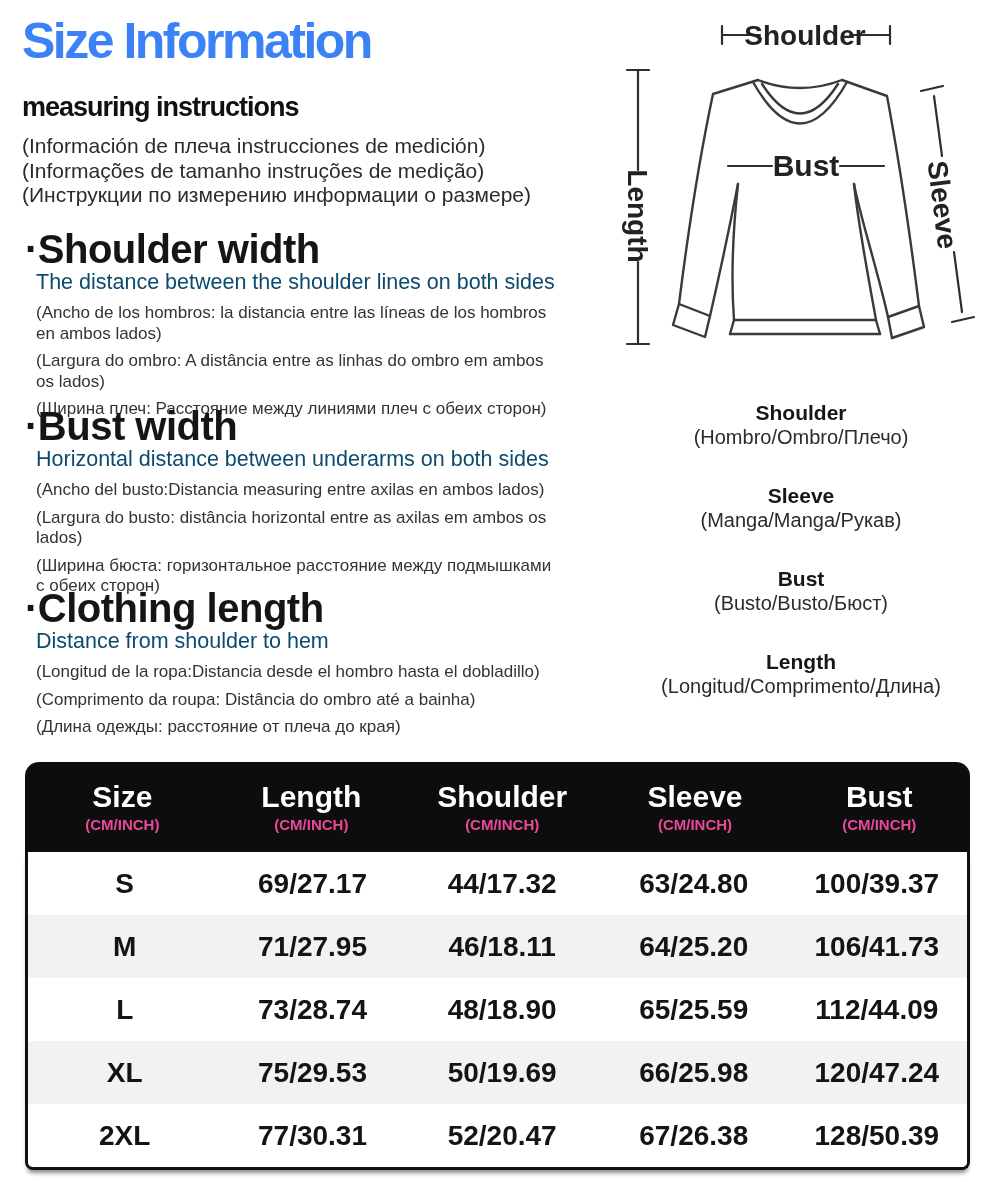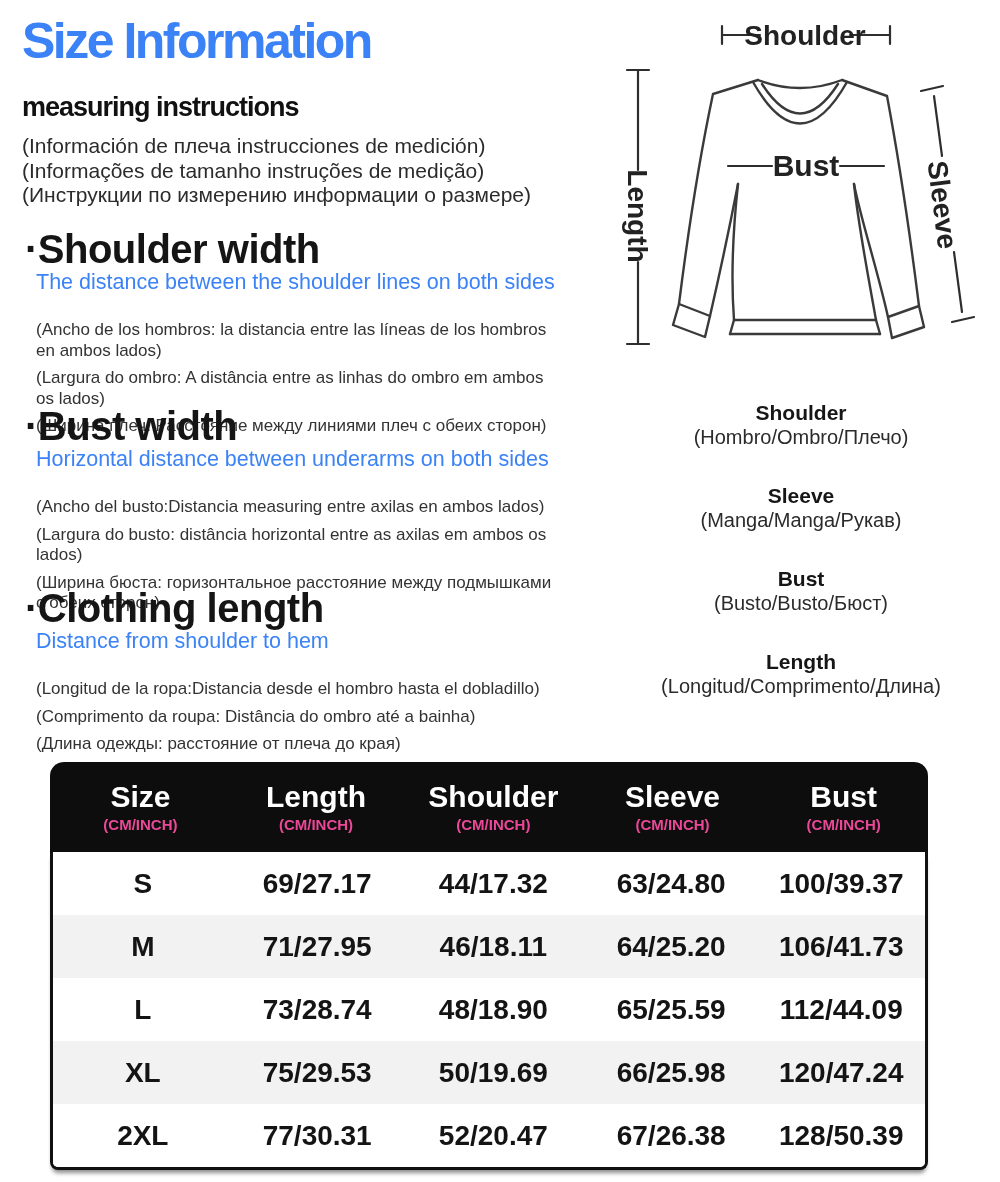--- a/index.html
+++ b/index.html
@@ -28,44 +28,44 @@
   
   .sec { position:absolute; left:25px; width:548px; }
   .sec-1 { top:232px; }
   .sec-2 { top:409px; }
   .sec-3 { top:591px; }
   .sec-heading {
     font-size:40px; font-weight:bold; letter-spacing:-0.5px;
     color:#151515; line-height:34px;
   }
   .sec-desc {
-    font-size:21.5px; color:#3b82f6; line-height:24px;
+    font-size:21.5px; color:#0c4a6e; line-height:24px;
     padding-left:11px; margin-top:4px;
   }
-  .sec-notes { margin-top:26px; padding-left:11px; width:528px; }
+  .sec-notes { margin-top:9px; padding-left:11px; width:528px; }
   .sec-notes p { font-size:17px; line-height:20.5px; color:#333; margin-bottom:7px; }
 
   
   .diagram { position:absolute; left:600px; top:0px; width:400px; height:360px; }
   svg text {
     font-family:"Liberation Sans", sans-serif;
     font-weight:bold; fill:#222;
   }
 
   
   .legend {
     position:absolute; left:605px; top:400px; width:392px;
     display:flex; flex-direction:column; gap:34px; text-align:center;
   }
   .legend-name { font-size:21px; font-weight:bold; line-height:25px; color:#161616; }
   .legend-trans { font-size:20px; line-height:24px; color:#2b2b2b; }
 
   
   .size-table {
-    position:absolute; left:25px; top:762px; width:878px;margin-left:25px;
+    position:absolute; left:25px; top:762px; width:945px;
   }
   .thead {
     display:flex; height:90px; background:#0d0d0d;
     border-radius:14px 14px 0 0; align-items:center;
   }
   .th { display:flex; flex-direction:column; align-items:center; justify-content:center; }
   .th-label { font-size:30px; font-weight:bold; color:#fff; line-height:32px; }
   .th-unit  { font-size:15px; font-weight:bold; color:#ec4899; line-height:17px; margin-top:3px; }
   .tbody {
     border:3px solid #111; border-top:none;

